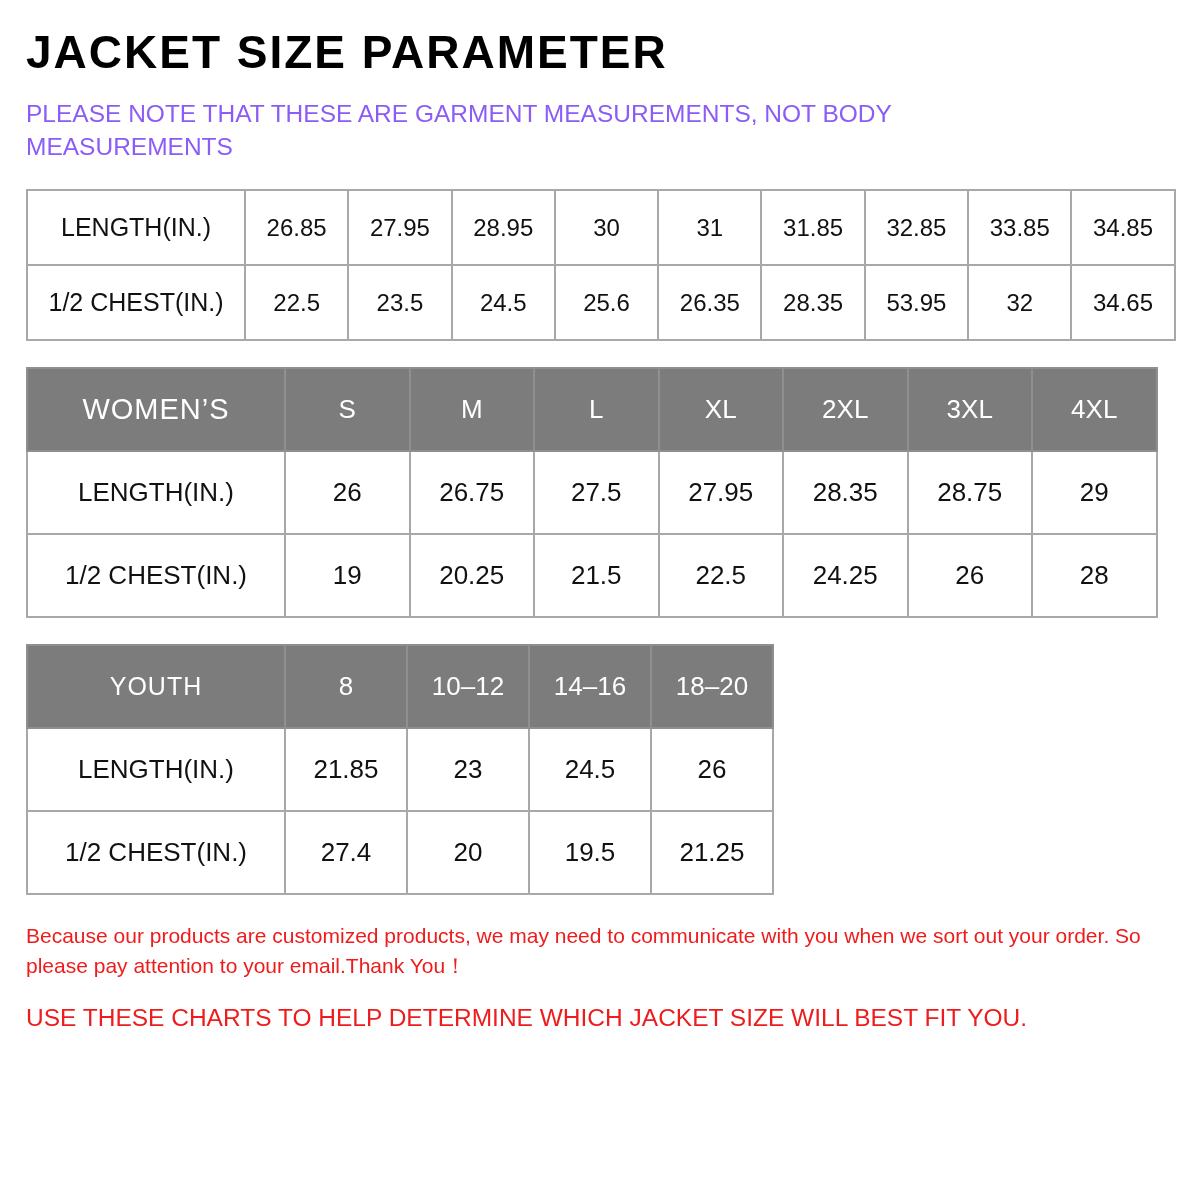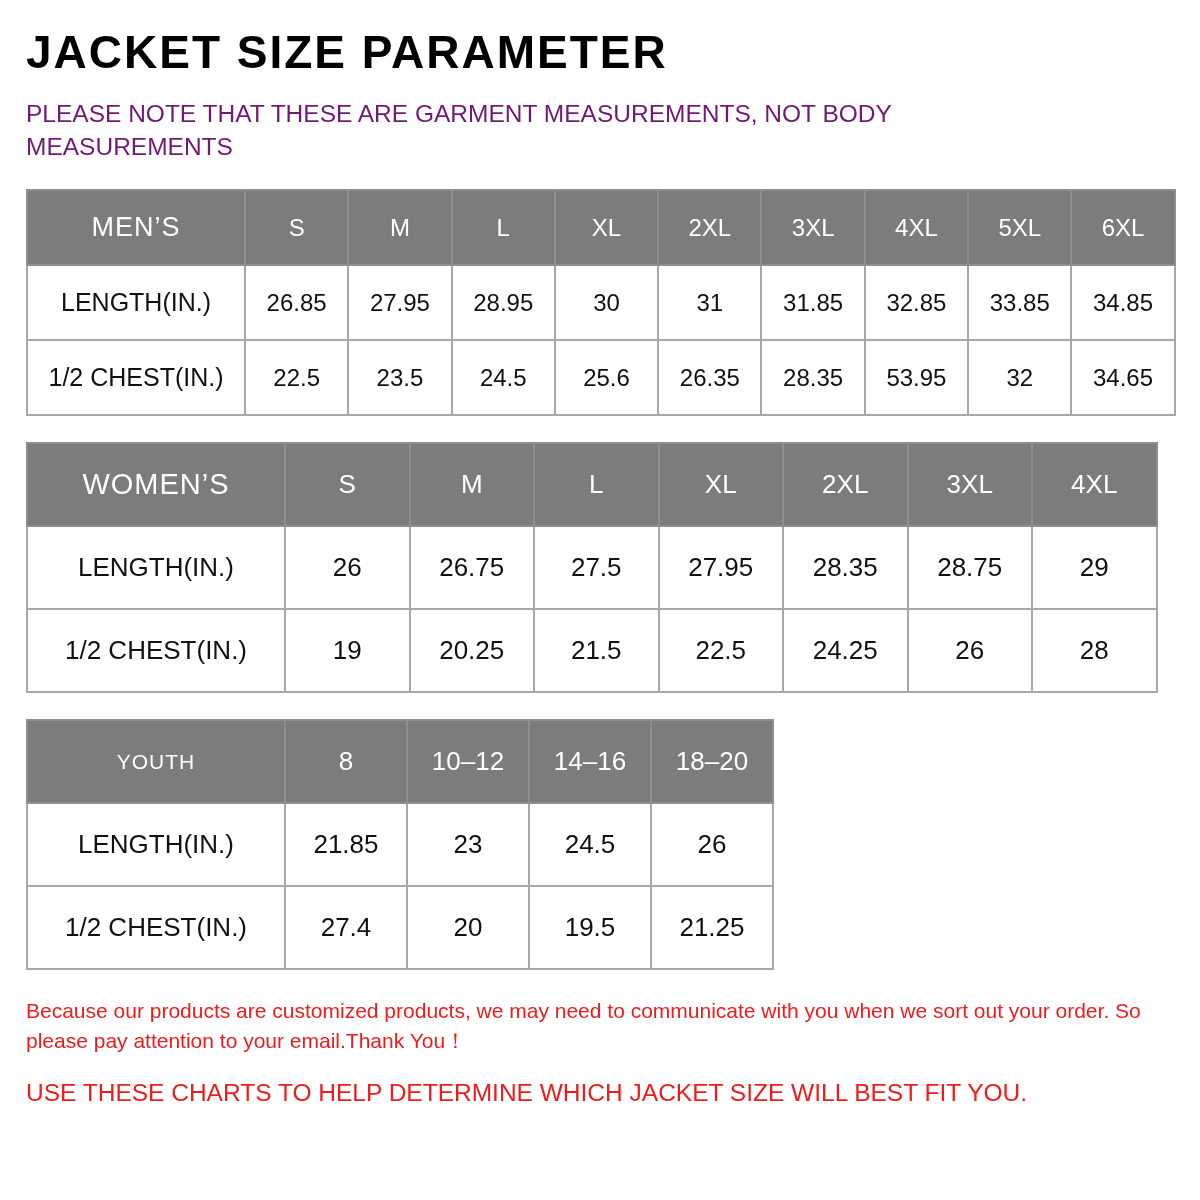--- a/index.html
+++ b/index.html
@@ -23,21 +23,21 @@
   }
   .title {
     font-size: 46px;
     font-weight: bold;
     letter-spacing: 2px;
     color: #000000;
     margin: 0 0 22px 0;
     line-height: 1.05;
   }
   .note {
-    color: #701a75;
+    color: #8b5cf6;
     font-size: 24.5px;
     line-height: 1.33;
     margin: 0 0 26px 0;
     max-width: 1000px;
   }
   table.size-table {
     border-collapse: collapse;
     table-layout: fixed;
     margin-bottom: 26px;
   }
@@ -75,21 +75,21 @@
   #womens-table col.cx { width: 124.5px; }
   #womens-table td { height: 81px; font-size: 26px; }
   #womens-table tr.header-row td.label-cell { font-size: 29px; }
   #womens-table td.label-cell { font-size: 26px; }
 
   
   #youth-table { width: 748px; }
   #youth-table col.c0 { width: 258px; }
   #youth-table col.cx { width: 122px; }
   #youth-table td { height: 81px; font-size: 26px; }
-  #youth-table tr.header-row td.label-cell { font-size: 21px; margin-left: 44px; }
+  #youth-table tr.header-row td.label-cell { font-size: 25px; margin-left: 44px; }
   #youth-table td.label-cell { font-size: 26px; }
 
   .footer {
     margin-top: 18px;
   }
   .footer p {
     color: #ee1c1c;
     margin: 0 0 20px 0;
     font-size: 21px;
     line-height: 1.42;
@@ -114,32 +114,20 @@
         <col class="cx">
         <col class="cx">
         <col class="cx">
         <col class="cx">
         <col class="cx">
         <col class="cx">
         <col class="cx">
         <col class="cx">
     </colgroup>
     <tbody>
-      <tr class="header-row">
-        <td class="label-cell">MEN’S</td>
-        <td>S</td>
-        <td>M</td>
-        <td>L</td>
-        <td>XL</td>
-        <td>2XL</td>
-        <td>3XL</td>
-        <td>4XL</td>
-        <td>5XL</td>
-        <td>6XL</td>
-      </tr>
       <tr>
         <td class="label-cell">LENGTH(IN.)</td>
         <td>26.85</td>
         <td>27.95</td>
         <td>28.95</td>
         <td>30</td>
         <td>31</td>
         <td>31.85</td>
         <td>32.85</td>
         <td>33.85</td>

